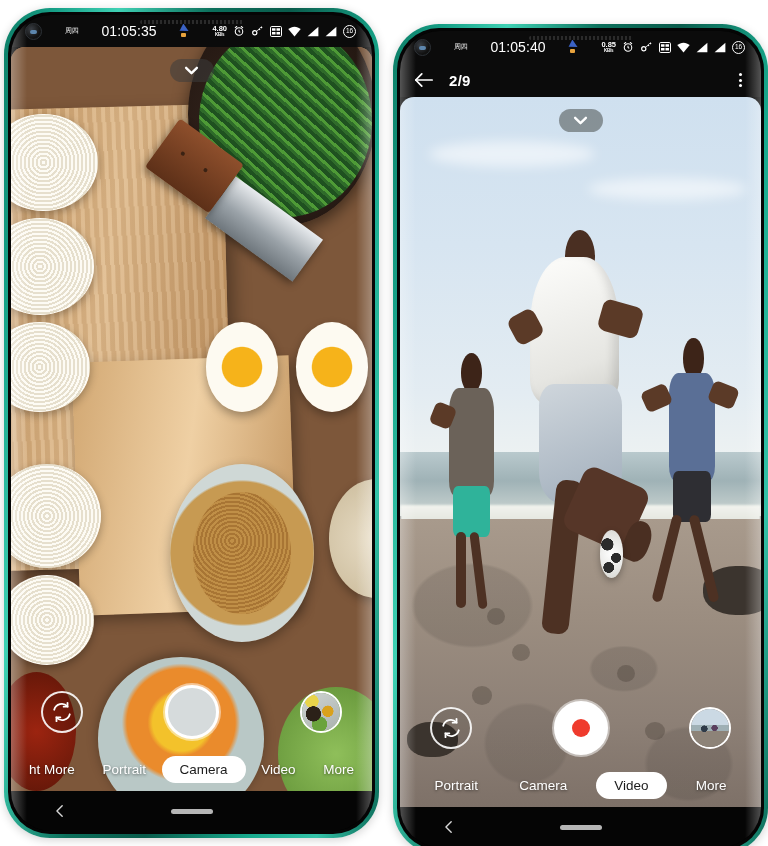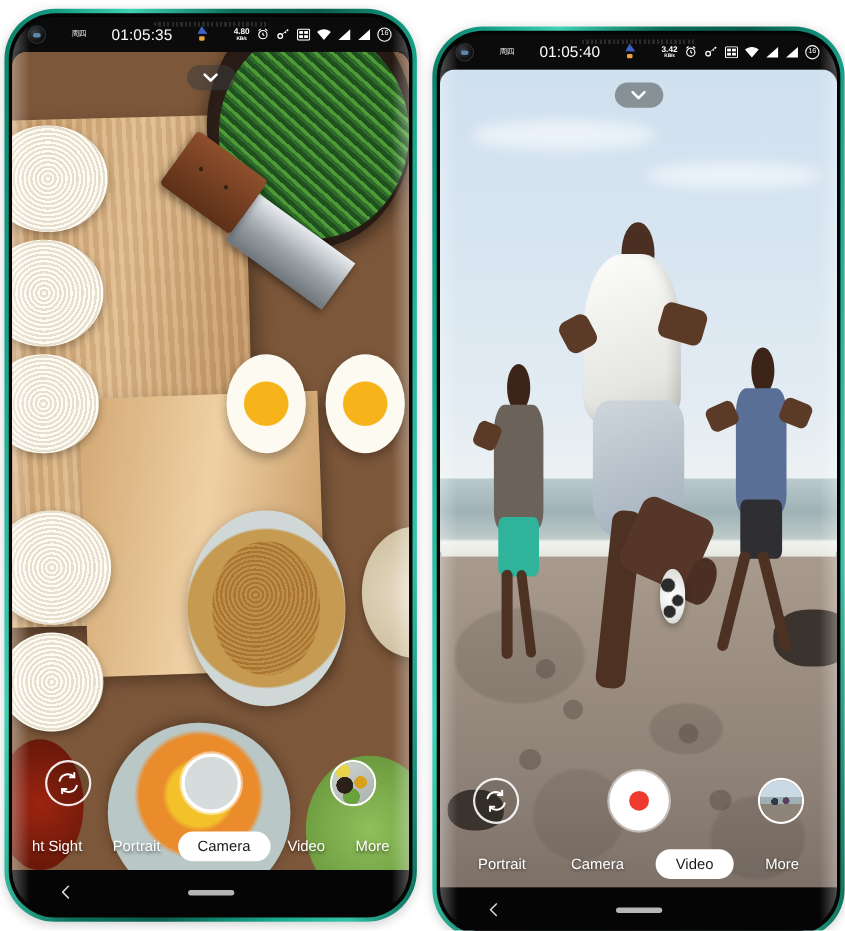--- a/index.html
+++ b/index.html
@@ -515,21 +515,21 @@
                   <path d="M6 22v-4.2h4.2"></path>
                 </svg>
               </div>
               <div class="shutter photo"></div>
               <div class="thumb">
                 <span class="thumb-food"></span>
               </div>
             </div>
 
             <div class="modebar five">
-              <span class="mode">ht Sight</span>
+              <span class="mode">ht More</span>
               <span class="mode">Portrait</span>
               <span class="mode active">Camera</span>
               <span class="mode">Video</span>
               <span class="mode">More</span>
             </div>
           </div>
         </div>
 
         <div class="navbar">
           <svg class="nav-back" viewBox="0 0 16 16" fill="none" stroke="#d8d8d8" stroke-width="1.6" stroke-linecap="round" stroke-linejoin="round">
@@ -551,21 +551,21 @@
 
         <div class="statusbar">
           <div class="sb-left">
             <div class="punchhole"></div>
             <span class="sb-day">周四</span>
             <span class="sb-time">01:05:40</span>
             <span class="sb-appicon"></span>
           </div>
           <div class="sb-right">
             <div class="netspeed">
-              <span class="n">3.42</span>
+              <span class="n">0.85</span>
               <span class="u">KB/s</span>
             </div>
             <svg class="ic" width="12" height="12" viewBox="0 0 24 24" fill="none" stroke="#fff" stroke-width="2.1">
               <circle cx="12" cy="13" r="7.5"></circle>
                 <path d="M12 9.5V13l2.5 1.8"></path>
               <path d="M4.6 5.2 7.4 3" stroke-linecap="round"></path>
                 <path d="M19.4 5.2 16.6 3" stroke-linecap="round"></path>
             </svg>
             <svg class="ic" width="13" height="12" viewBox="0 0 24 24" fill="#fff">
               <circle cx="6.5" cy="15.5" r="4.2" fill="none" stroke="#fff" stroke-width="2.4"></circle>
@@ -586,20 +586,33 @@
             </svg>
             <svg class="ic" width="12" height="11" viewBox="0 0 20 18" fill="#fff">
               <path d="M19 1v16H1z"></path>
             </svg>
             <div class="battery">
               <span>16</span>
             </div>
           </div>
         </div>
 
+        <div class="appbar">
+          <svg width="19" height="16" viewBox="0 0 22 18" fill="none" stroke="#fff" stroke-width="2" stroke-linecap="round" stroke-linejoin="round">
+            <path d="M21 9H2"></path>
+              <path d="M9 2 2 9l7 7"></path>
+          </svg>
+          <span class="appbar-title">2/9</span>
+          <span class="appbar-spacer"></span>
+          <span class="kebab">
+            <i></i>
+            <i></i>
+            <i></i>
+          </span>
+        </div>
 
         <div class="vf-wrap">
           <div class="viewfinder">
             <div class="scene-beach">
               <div class="sky">
                 <div class="cloudwisp cw1"></div>
                 <div class="cloudwisp cw2"></div>
               </div>
               <div class="sea"></div>
               <div class="surf"></div>

